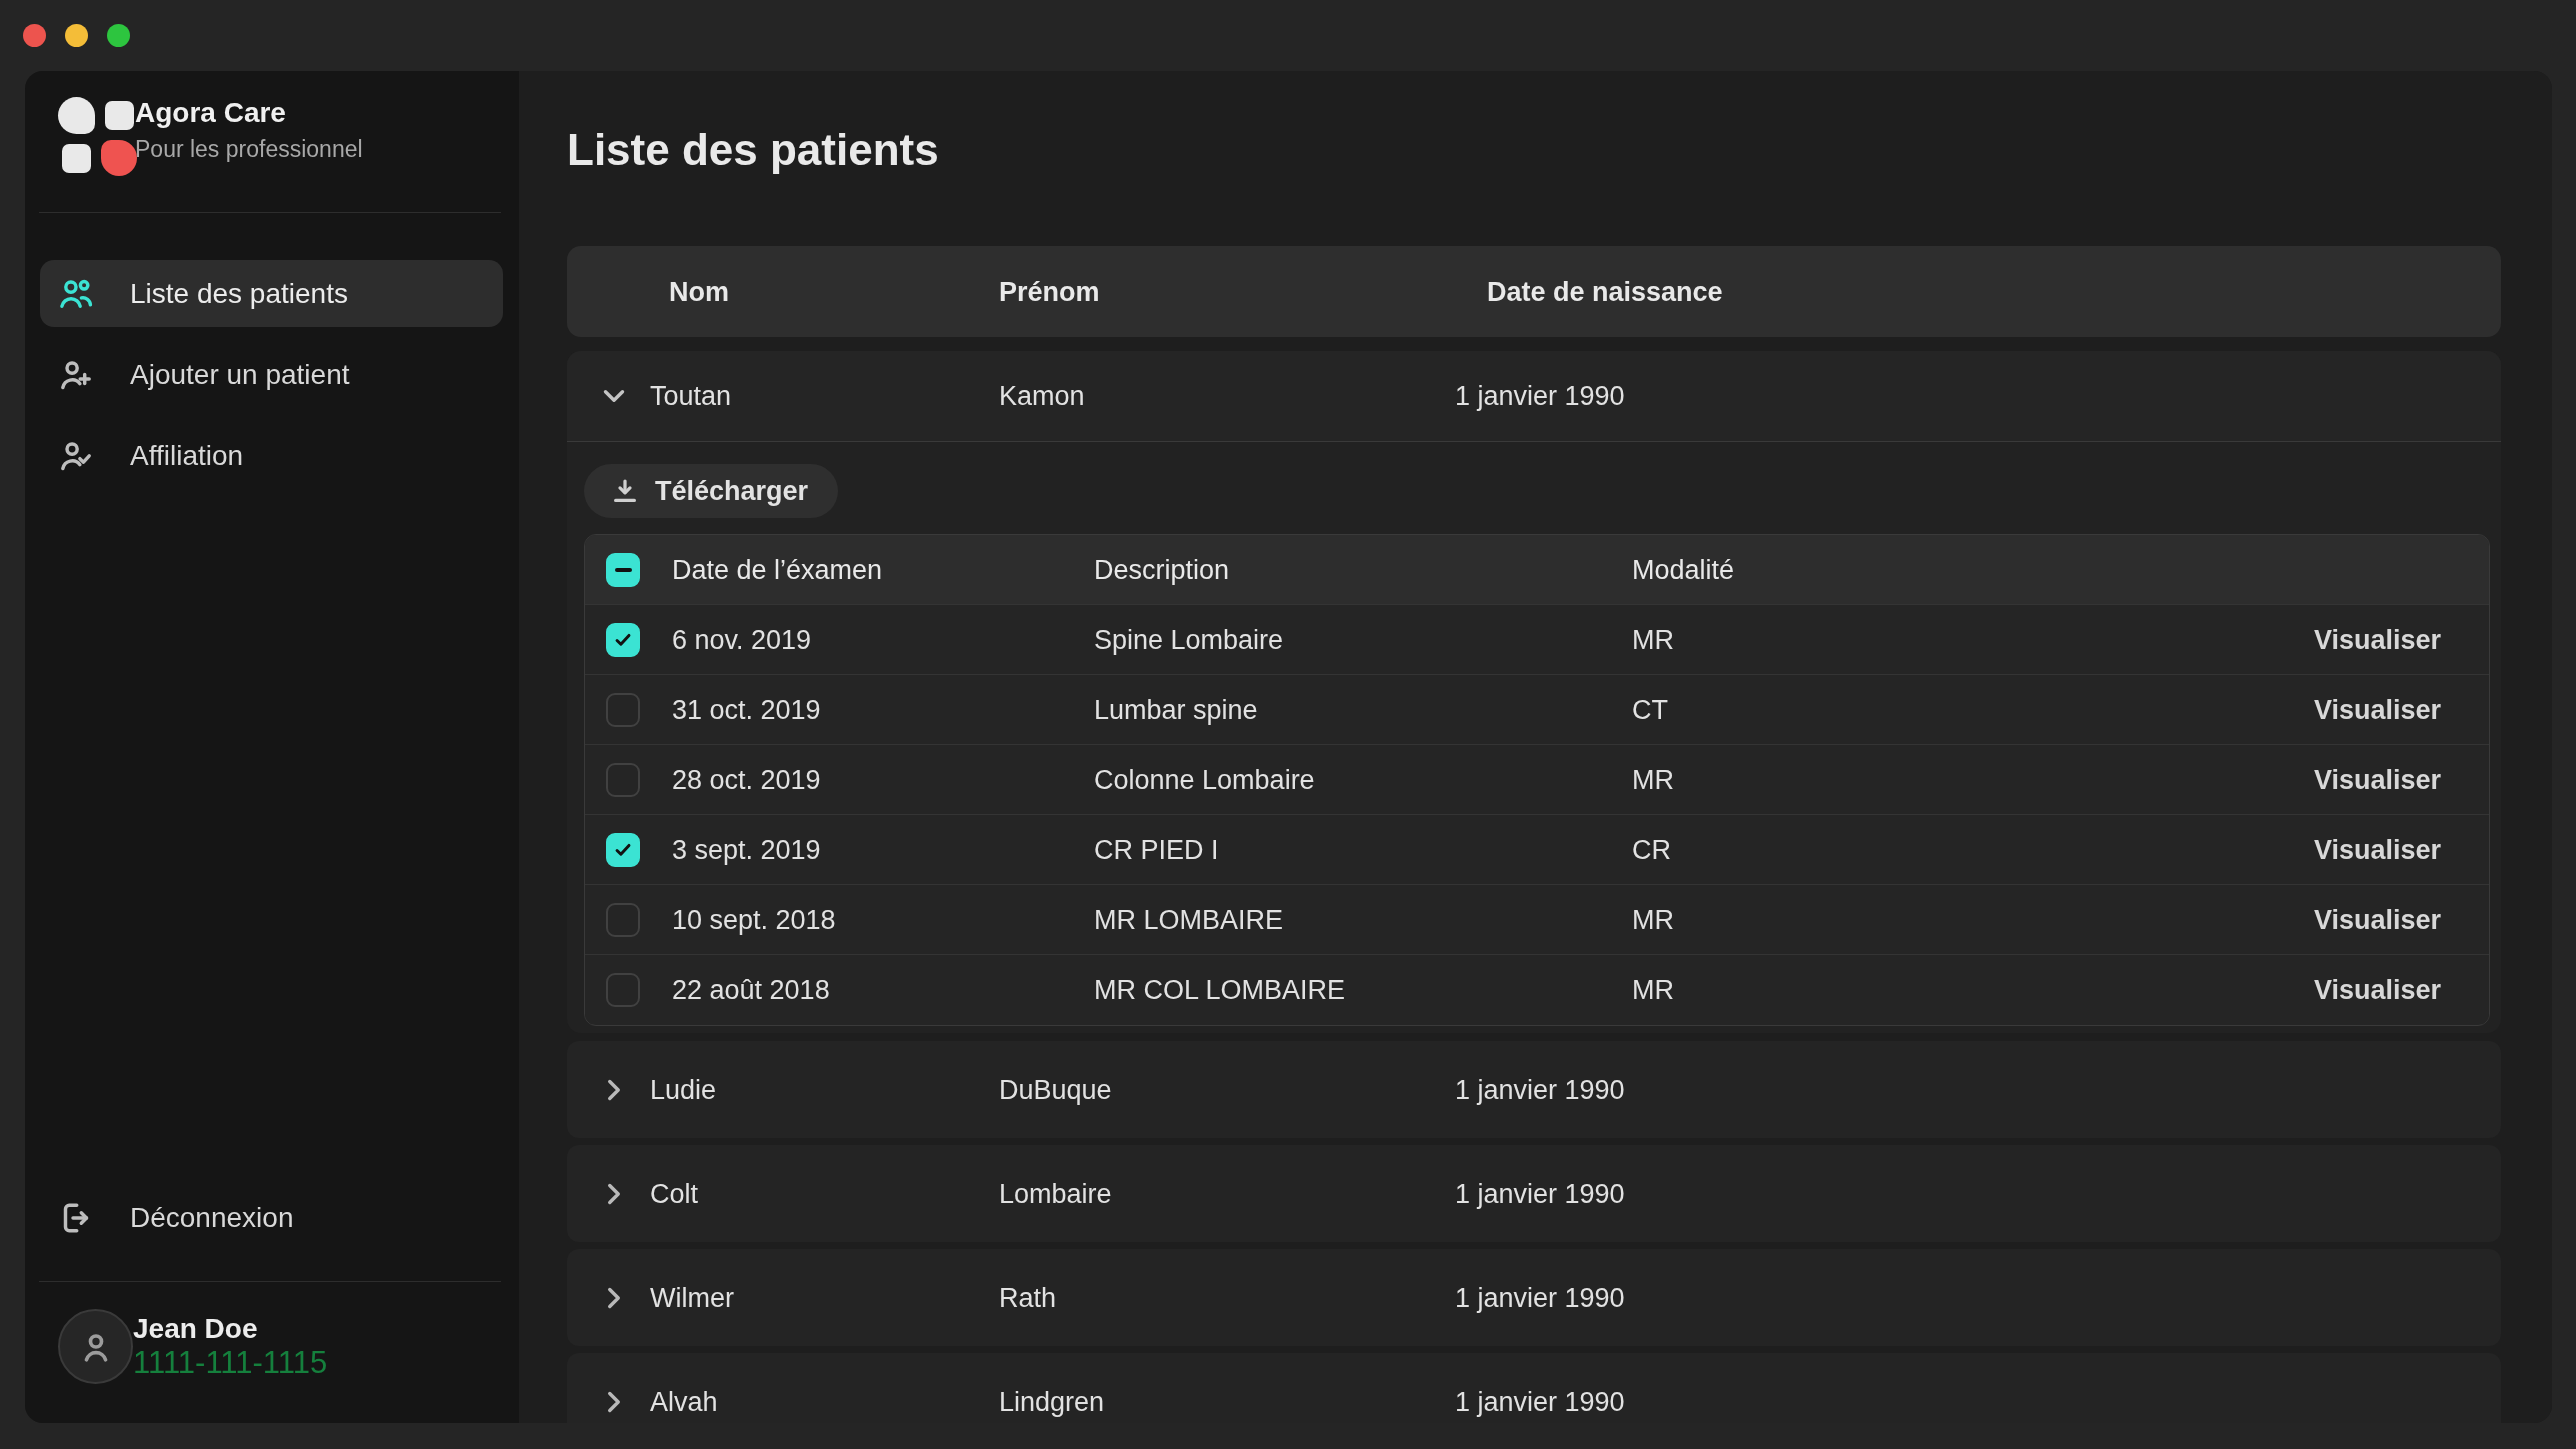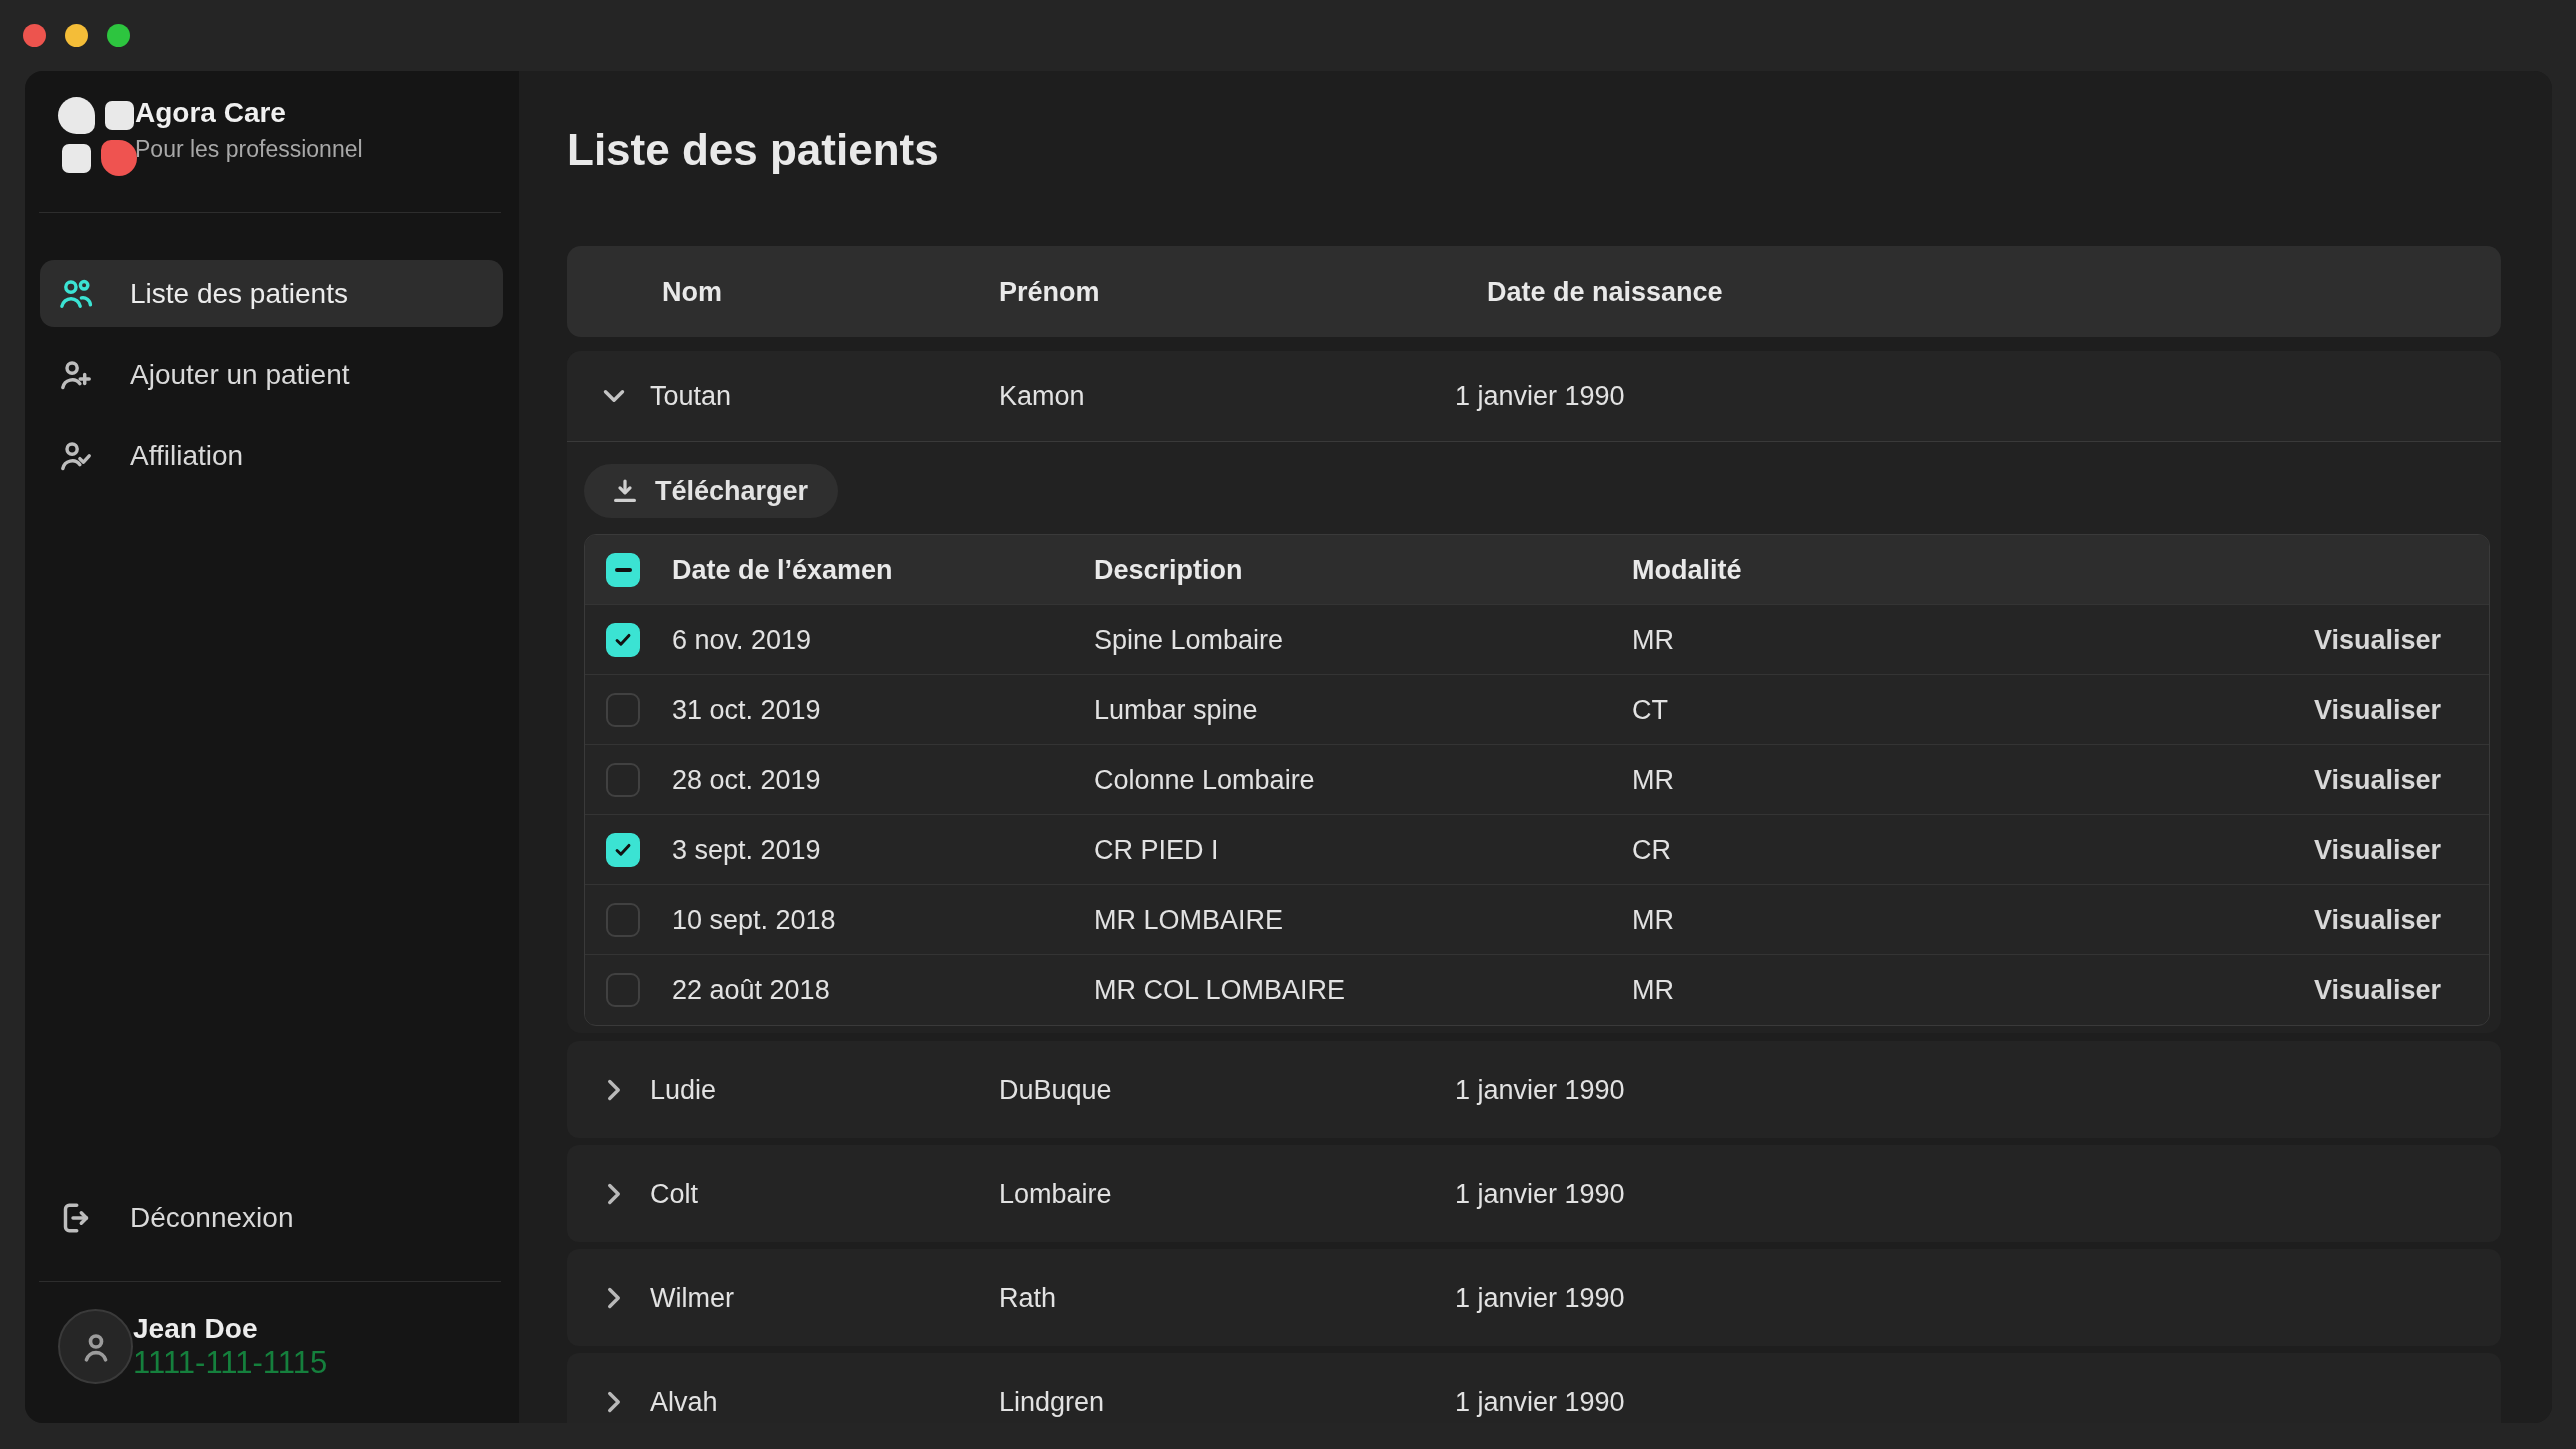--- a/index.html
+++ b/index.html
@@ -46,32 +46,32 @@
   .profile-id{font-size:31px;color:#15803d;}
   
   .main{flex:1;position:relative;background:#1e1e1e;}
   .main-title{position:absolute;left:48px;top:54px;font-size:44px;font-weight:700;color:#e9e9e9;}
   .cell{position:absolute;top:50%;transform:translateY(-50%);font-size:27px;color:#e2e2e2;white-space:nowrap;}
   .c-nom{left:83px;}
   .c-prenom{left:432px;}
   .c-dob{left:888px;}
   .header-card{position:absolute;left:48px;top:175px;width:1934px;height:91px;background:#2e2e2e;border-radius:14px;}
   .header-card .cell{font-weight:700;color:#e9e9e9;left:auto;}
-  .header-card .h-nom{left:95px;}
+  .header-card .h-nom{left:102px;}
   .header-card .h-prenom{left:432px;}
   .header-card .h-dob{left:888px;margin-left:32px;}
   .chev{position:absolute;left:30px;top:50%;transform:translateY(-50%);display:inline-flex;cursor:pointer;}
   
   .expanded-card{position:absolute;left:48px;top:280px;width:1934px;height:682px;background:#222222;border-radius:14px;}
   .row-main{position:relative;height:91px;background:#252525;border-bottom:1px solid #3a3a3a;border-radius:14px 14px 0 0;cursor:pointer;}
   .download-btn{position:absolute;left:17px;top:113px;height:54px;padding:0 30px 0 26px;border-radius:27px;background:#2f2f2f;display:flex;align-items:center;gap:15px;cursor:pointer;border:none;}
   .download-btn .label{font-size:27px;font-weight:700;color:#e3e3e3;}
   .exam-table{position:absolute;left:17px;top:183px;width:1906px;height:492px;border:1px solid #3a3a3a;border-radius:12px;background:#252525;overflow:hidden;}
   .exam-header{position:relative;height:69px;background:#2d2d2d;}
-  .exam-header .cell{font-weight:700;color:#e9e9e9;}
+  .exam-header .cell{font-weight:400;color:#e9e9e9;}
   .exam-row{position:relative;height:70px;background:#252525;border-top:1px solid #343434;cursor:pointer;}
   .e-date{left:87px;}
   .e-desc{left:509px;}
   .e-mod{left:1047px;}
   .visualiser{position:absolute;right:48px;top:50%;transform:translateY(-50%);font-size:27px;font-weight:700;color:#d8d8d8;cursor:pointer;}
   .checkbox{position:absolute;left:21px;top:50%;transform:translateY(-50%);width:34px;height:34px;border-radius:9px;border:2px solid #414141;background:transparent;display:grid;place-items:center;cursor:pointer;}
   .checkbox svg{display:none;}
   .checkbox.on{background:var(--accent);border-color:var(--accent);}
   .checkbox.on svg{display:block;}
   .checkbox .minus{display:none;width:17px;height:4px;border-radius:2px;background:#121212;}

